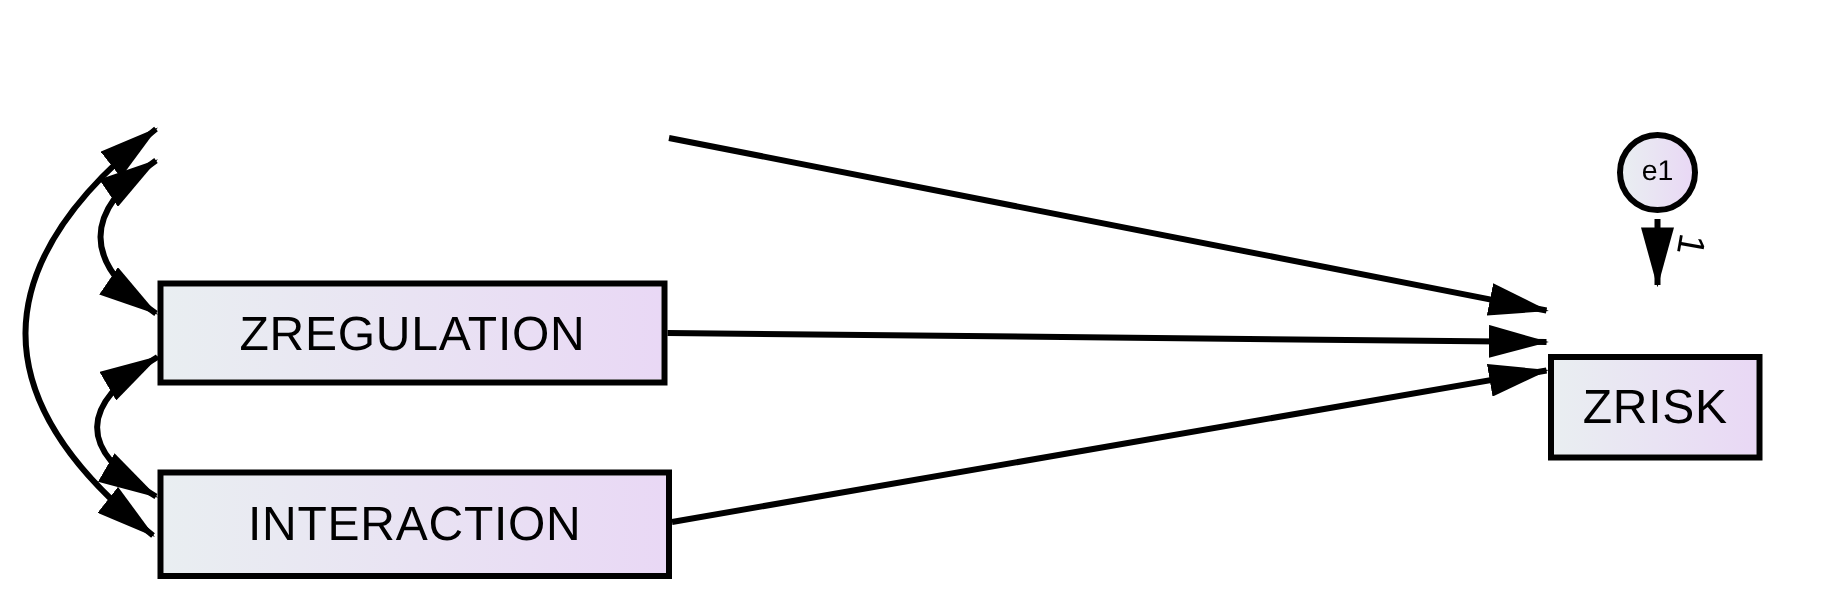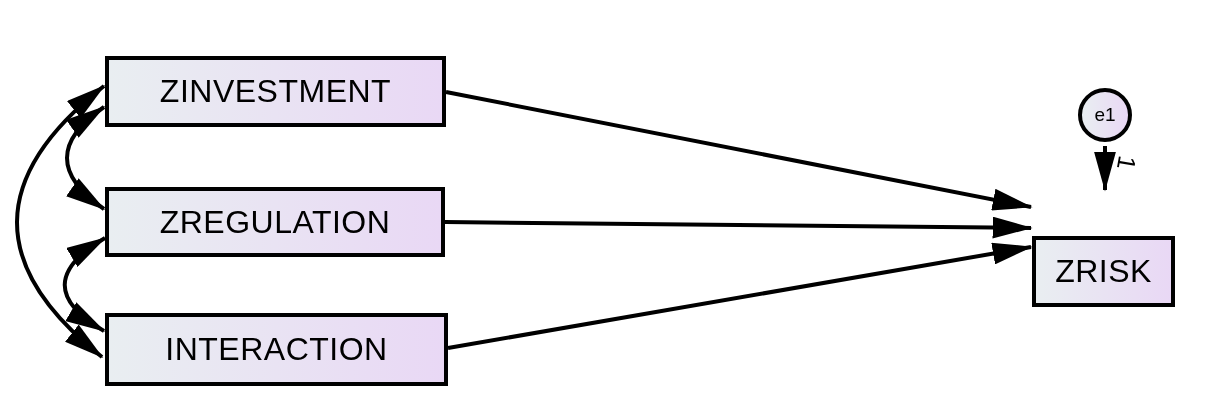--- a/index.html
+++ b/index.html
@@ -83,23 +83,20 @@
     <path class="wire" d="M446,92 L1031,207" marker-end="url(#ah-end)"></path>
     <path class="wire" d="M445,222 L1031,228" marker-end="url(#ah-end)"></path>
     <path class="wire" d="M448,348 L1031,247" marker-end="url(#ah-end)"></path>
     <path class="wire" d="M1105,146 L1105,190" marker-end="url(#ah-end)"></path>
 
     <path class="wire" d="M104,107 Q30,158 104,209" marker-start="url(#ah-start)" marker-end="url(#ah-end)"></path>
     <path class="wire" d="M105,238 Q25,285 104,331" marker-start="url(#ah-start)" marker-end="url(#ah-end)"></path>
     <path class="wire" d="M104,86 Q-69,222 102,357" marker-start="url(#ah-start)" marker-end="url(#ah-end)"></path>
   </svg>
 
-  <div id="box-zinvestment" class="node rect-node">
-    <span class="node-label">ZINVESTMENT</span>
-  </div>
 
   <div id="box-interaction" class="node rect-node">
     <span class="node-label">INTERACTION</span>
   </div>
 
   <div id="box-zregulation" class="node rect-node">
     <span class="node-label">ZREGULATION</span>
   </div>
 
   <div id="box-zrisk" class="node rect-node">

